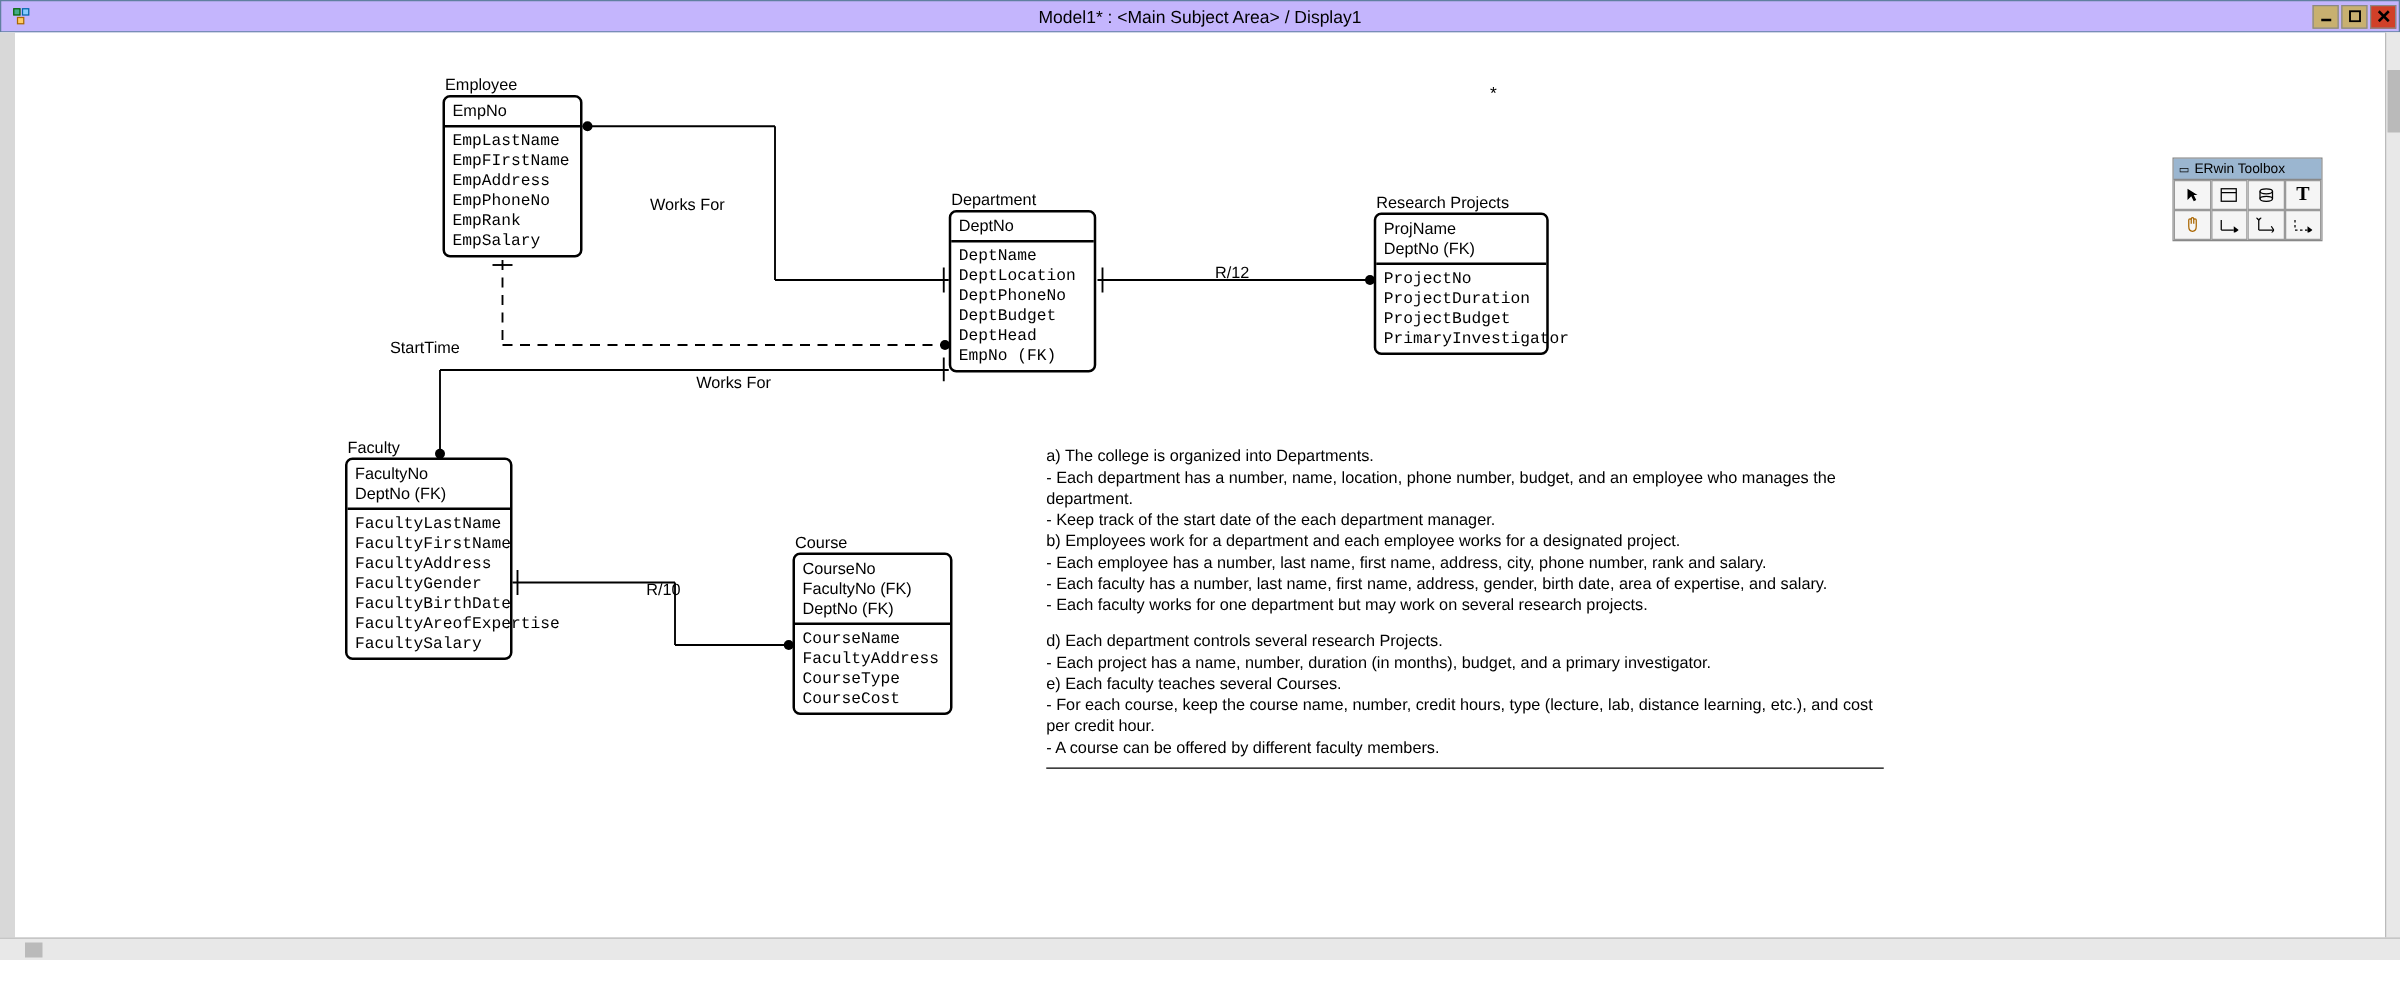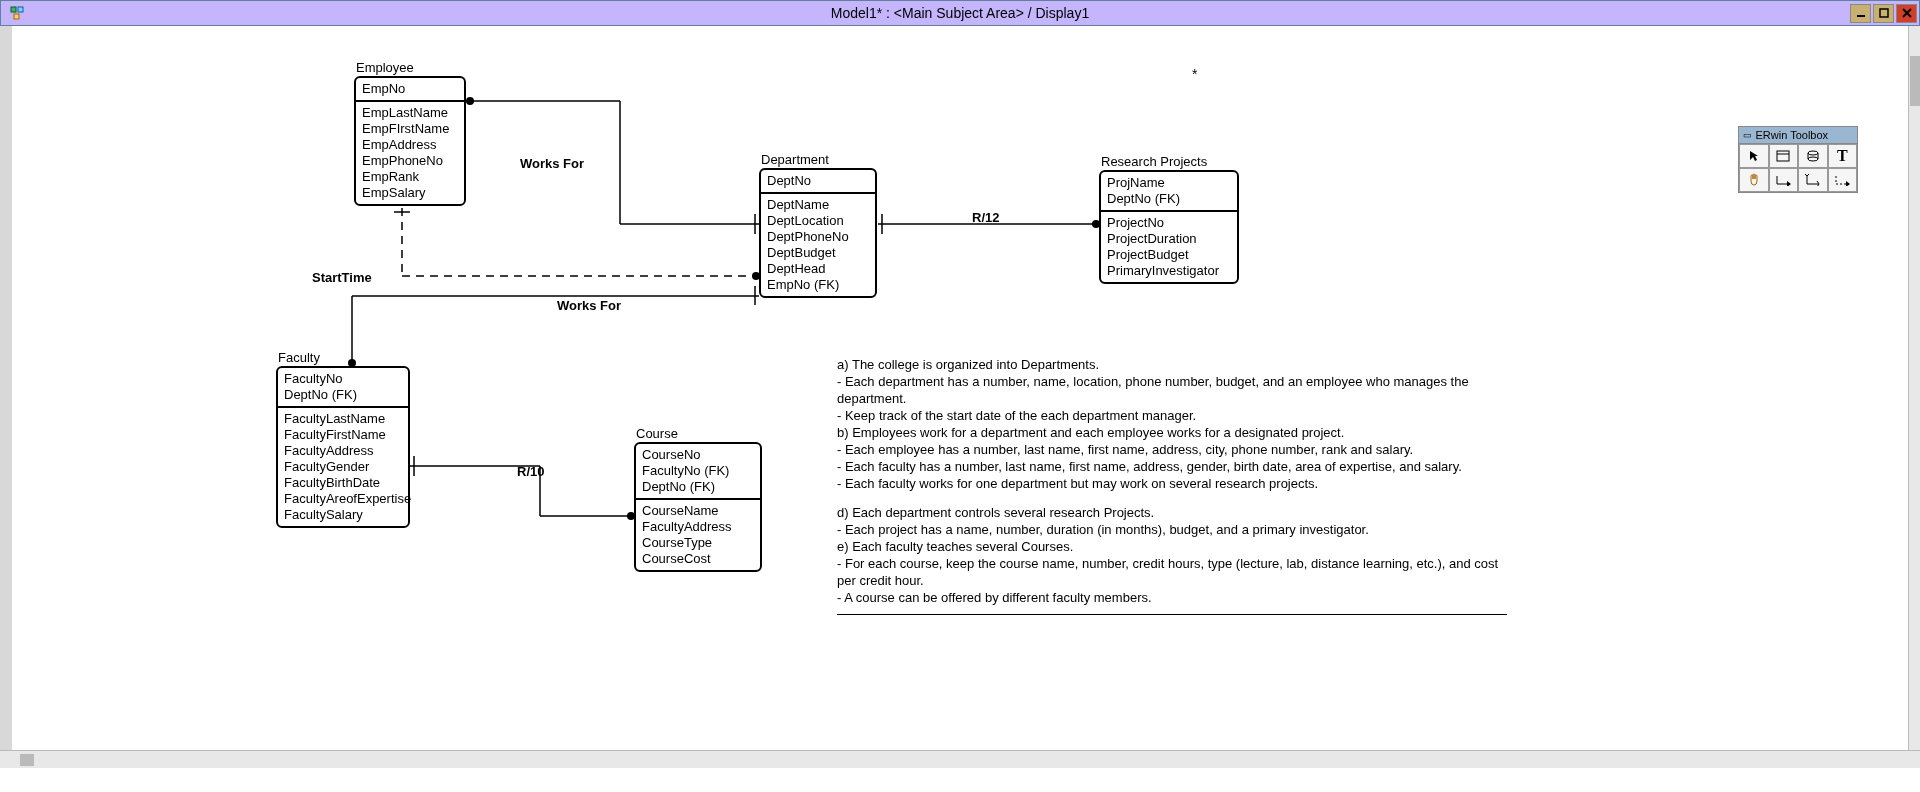--- a/index.html
+++ b/index.html
@@ -89,25 +89,24 @@
   font-size: 13px;
 }
 .entity-pk {
   padding: 3px 6px;
   border-bottom: 2px solid #000;
 }
 .entity-pk div { line-height: 16px; font-size: 13px; }
 .entity-body {
   padding: 3px 6px;
 }
-.entity-body div { line-height: 16px; font-size: 13px; }
+.entity-body div { line-height: 16px; font-size: 13px; font-family: Liberation Mono, monospace; }
 .rel-label {
   position: absolute;
   font-size: 13px;
-  font-weight: bold;
 }
 .desc {
   position: absolute;
   left: 825px;
   top: 330px;
   width: 670px;
   font-size: 13px;
   line-height: 17px;
 }
 .desc hr {

